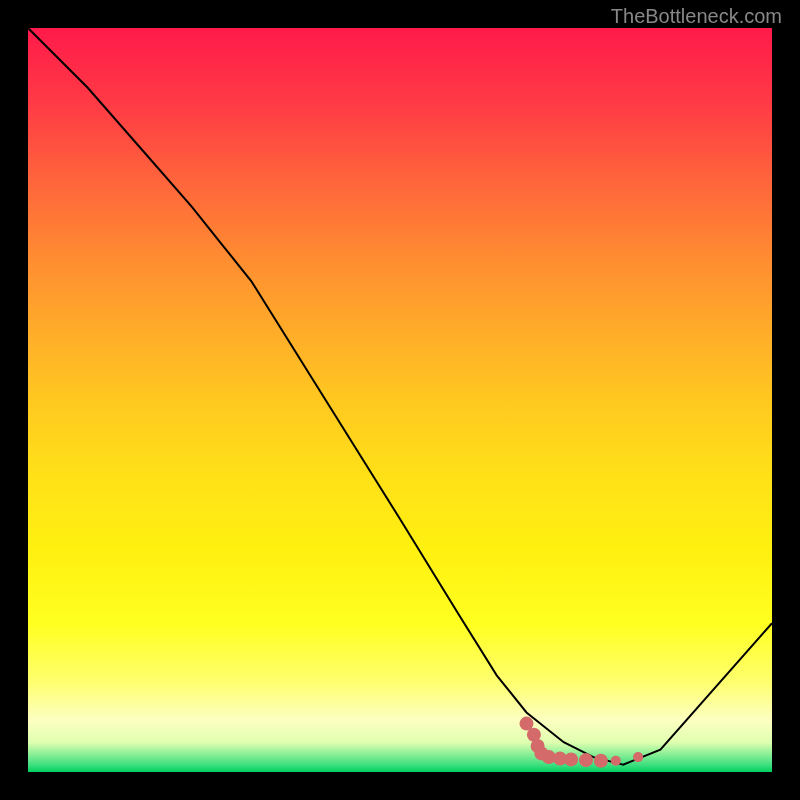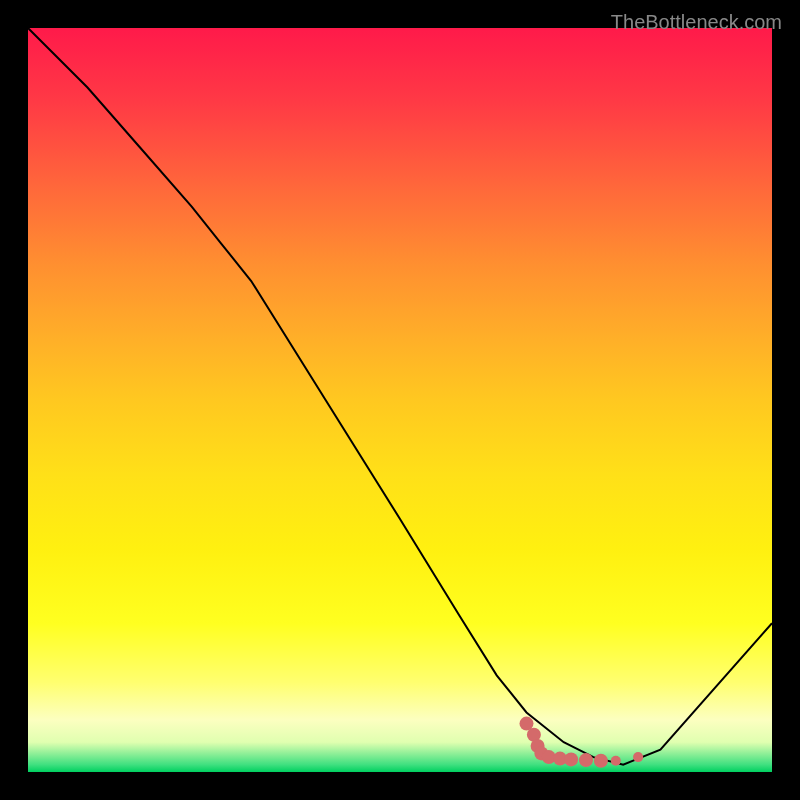--- a/index.html
+++ b/index.html
@@ -5,21 +5,21 @@
   * { margin: 0; padding: 0; box-sizing: border-box; }
   body {
     width: 800px;
     height: 800px;
     background: #000;
     position: relative;
     font-family: Arial, sans-serif;
   }
   .watermark {
     position: absolute;
-    top: 11px;
+    top: 5px;
     right: 18px;
     color: #888;
     font-size: 20px;
     font-weight: normal;
     z-index: 10;
   }
   .plot-area {
     position: absolute;
     top: 28px;
     left: 28px;

